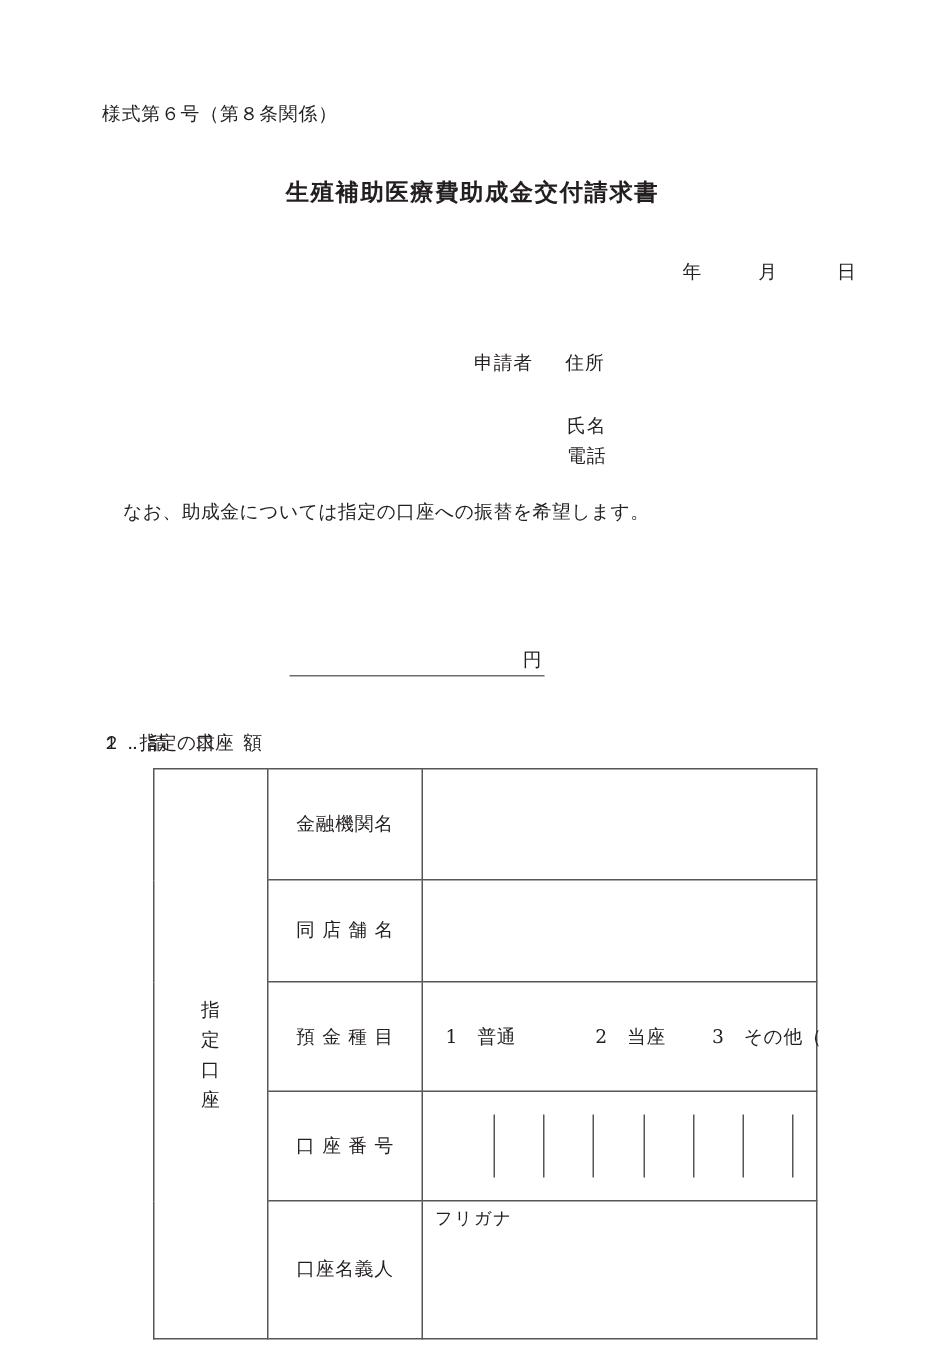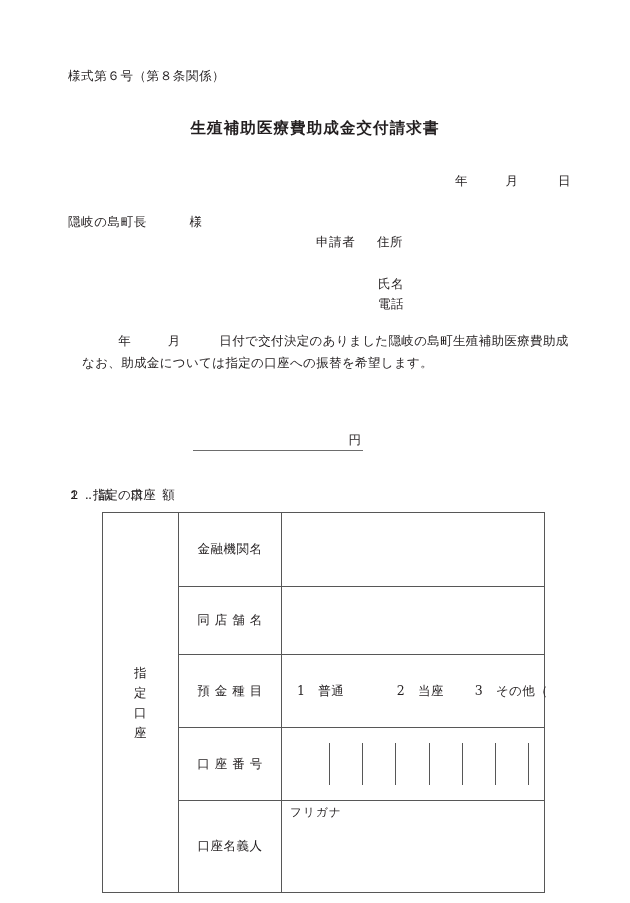--- a/index.html
+++ b/index.html
@@ -248,41 +248,29 @@
   <div class="doc-title">生殖補助医療費助成金交付請求書</div>
 
   <div class="date-line">
     <span class="seg">年</span>
     <span class="gap-a"></span>
     <span class="seg">月</span>
     <span class="gap-b"></span>
     <span class="seg">日</span>
   </div>
 
-  <div class="addressee">
-    <span>隠岐の島町長</span>
-    <span class="sama">様</span>
-  </div>
 
   <div class="applicant-row">
     <span>申請者</span>
     <span class="label-value">住所</span>
   </div>
   <div class="applicant-name">氏名</div>
   <div class="applicant-phone">電話</div>
 
   <div class="body-block">
-    <div class="body-line-1">
-      <span class="indent"></span>
-      <span>年</span>
-      <span class="gap-a"></span>
-      <span>月</span>
-      <span class="gap-b"></span>
-      <span>日付で交付決定のありました隠岐の島町生殖補助医療費助成</span>
-    </div>
     <div class="body-line-3">なお、助成金については指定の口座への振替を希望します。</div>
   </div>
 
   <div class="section-account section-amount">
     <span class="sec-label">１．請　求　額</span>
   </div>
   <div class="amount-field">
     <span></span><span class="amount-unit">円</span>
   </div>
 

